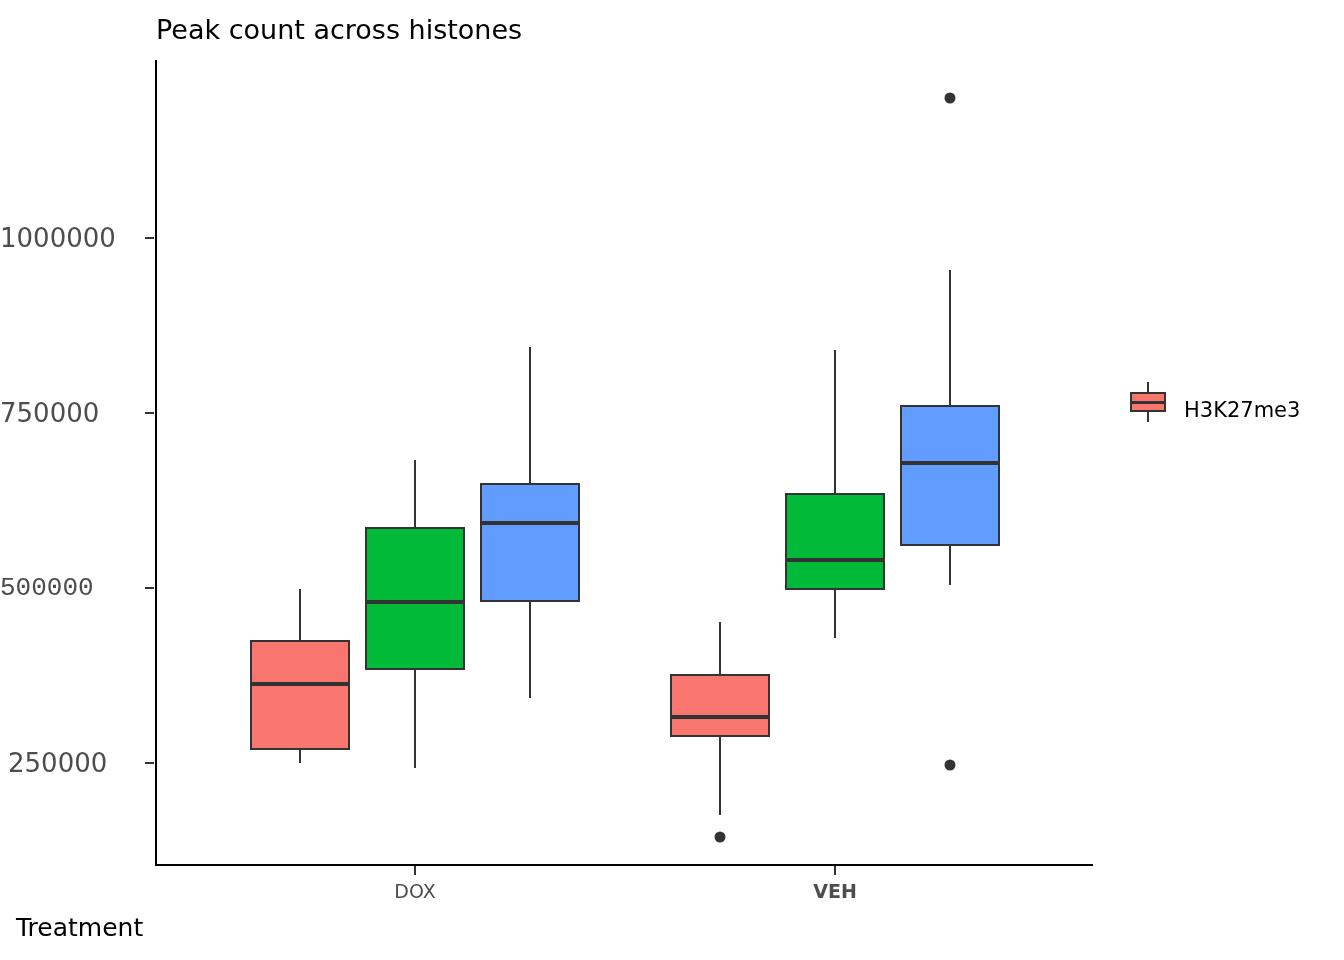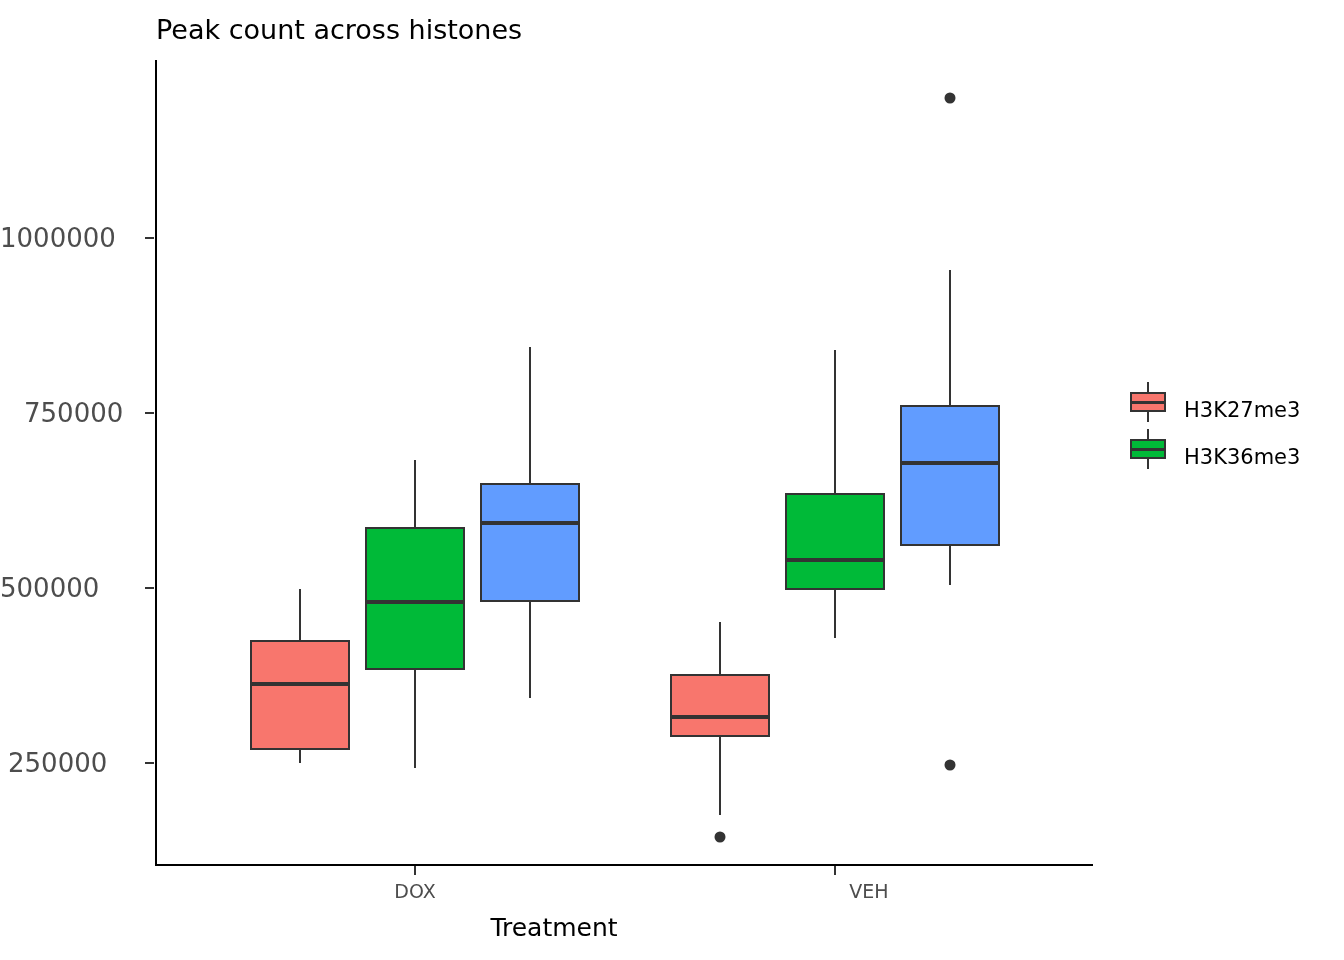--- a/index.html
+++ b/index.html
@@ -21,21 +21,21 @@
     position:absolute;right:0;font-size:26px;color:#4d4d4d;
     white-space:nowrap;transform:translateY(-50%);
   }
   .ytick-mark{position:absolute;left:145px;width:9px;height:2px;background:#333333;transform:translateY(-50%);}
   .xtick-mark{position:absolute;top:866px;width:2px;height:9px;background:#333333;}
   .xtick-label{
     position:absolute;top:880px;font-size:19px;color:#4d4d4d;
     transform:translateX(-50%);white-space:nowrap;
   }
   .axis-title-x{
-    position:absolute;top:913px;left:4px;width:1100px;text-align:center;
+    position:absolute;top:913px;left:16px;width:1100px;
     font-size:25px;color:#000000;
   }
   .axis-title-y{
     position:absolute;left:-26px;top:470px;
     font-size:25px;color:#000000;
     transform:rotate(-90deg);transform-origin:left top;white-space:nowrap;
   }
   .box{position:absolute;border:2px solid #333333;box-sizing:border-box;}
   .median{position:absolute;height:4px;background:#333333;}
   .whisker{position:absolute;width:2px;background:#333333;}
@@ -66,53 +66,45 @@
 
   <div class="axis-line-y"></div>
   <div class="axis-line-x"></div>
 
   <div class="axis-title-y">Count</div>
   <div class="axis-title-x">Treatment</div>
 
   <div id="y-ticks">
       <div class="ytick-label" style="top: 763px; left: 0px; width: 140px; margin-left: 8px;">250000</div>
       <div class="ytick-mark" style="top: 763px;"></div>
-      <div class="ytick-label" style="top: 588px; left: 0px; width: 140px;">500000</div>
+      <div class="ytick-label" style="top: 588px; left: 0px; width: 140px; font-family: Liberation Mono, monospace;">500000</div>
       <div class="ytick-mark" style="top: 588px;"></div>
-      <div class="ytick-label" style="top: 413px; left: 0px; width: 140px; padding-left: 24px;">750000</div>
+      <div class="ytick-label" style="top: 413px; left: 0px; width: 140px;">750000</div>
       <div class="ytick-mark" style="top: 413px;"></div>
       <div class="ytick-label" style="top: 238px; left: 0px; width: 140px;">1000000</div>
       <div class="ytick-mark" style="top: 238px;"></div>
     </div>
   <div id="x-ticks">
       <div class="xtick-mark" style="left: 414px;"></div>
       <div class="xtick-label" style="left: 415px;">DOX</div>
       <div class="xtick-mark" style="left: 834px;"></div>
-      <div class="xtick-label" style="left: 869px;">VEH</div>
+      <div class="xtick-label" style="left: 835px; font-weight: bold;">VEH</div>
     </div>
 
   <div class="panel" id="panel"></div>
 
   <div class="legend">
     <div id="legend-rows">
         <div class="legend-row">
           <div class="legend-key">
             <div class="kwhisk"></div>
             <div class="kbox" style="background: rgb(248, 118, 109);"></div>
             <div class="kmed"></div>
           </div>
           <span class="legend-label">H3K27me3</span>
-        </div>
-        <div class="legend-row">
-          <div class="legend-key">
-            <div class="kwhisk"></div>
-            <div class="kbox" style="background: rgb(0, 186, 56);"></div>
-            <div class="kmed"></div>
-          </div>
-          <span class="legend-label">H3K36me3</span>
         </div>
       </div>
   </div>
 
 <div class="whisker" style="left: 299px; top: 588.7px; height: 51.1px;"></div>
     <div class="whisker" style="left: 299px; top: 750.4px; height: 12.6px;"></div>
     <div class="box" style="left: 250px; top: 639.8px; width: 100px; height: 110.6px; background: rgb(248, 118, 109);"></div>
     <div class="median" style="left: 250px; top: 681.9px; width: 100px;"></div>
     <div class="whisker" style="left: 719px; top: 622.3px; height: 51.8px;"></div>
     <div class="whisker" style="left: 719px; top: 737.1px; height: 77.7px;"></div>

